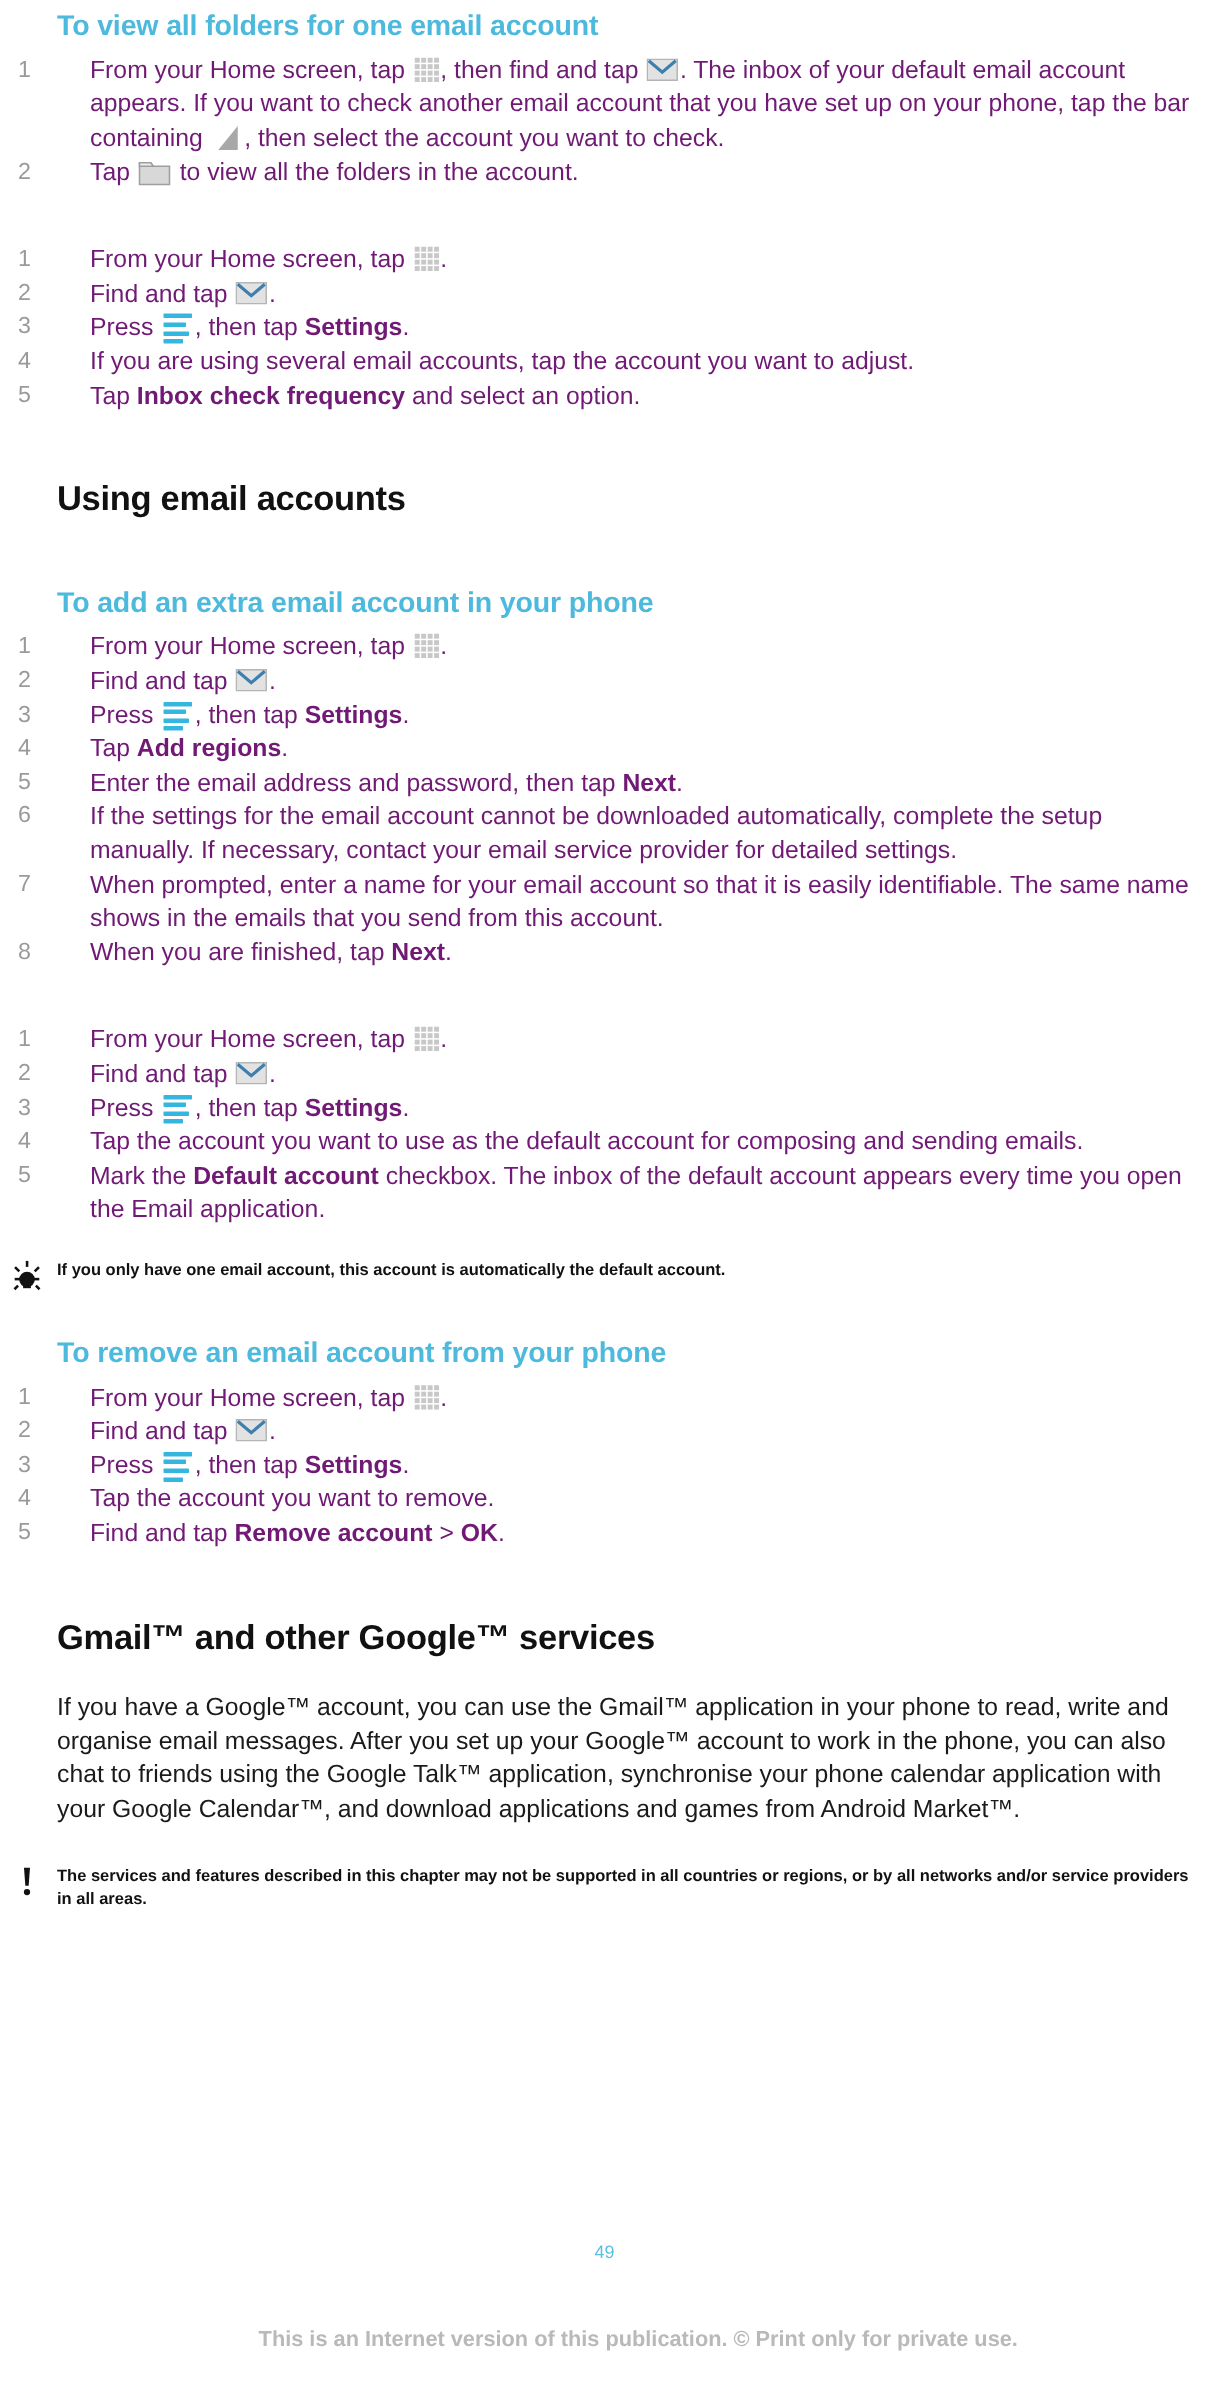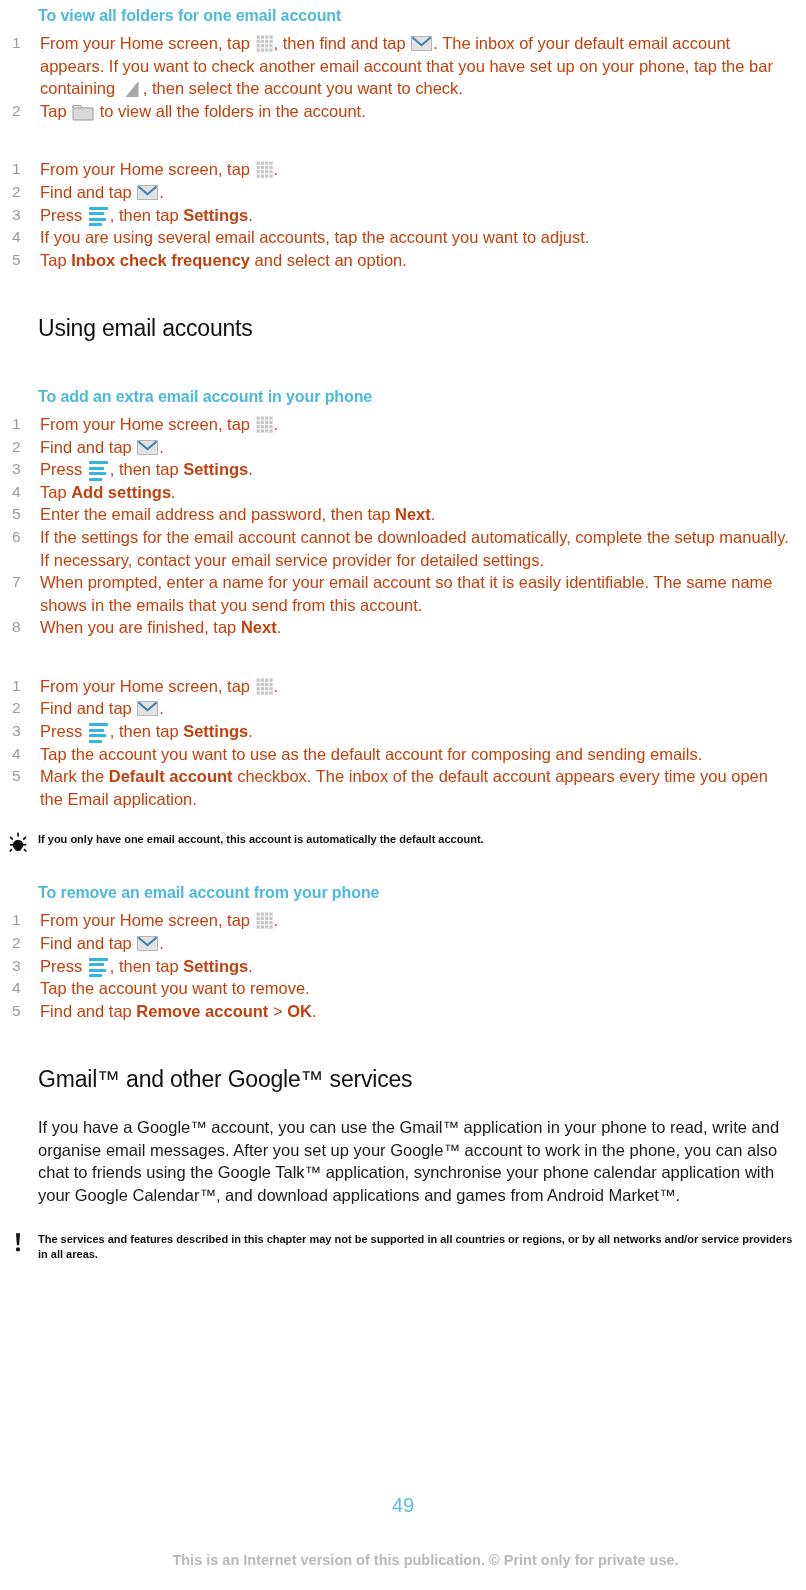--- a/index.html
+++ b/index.html
@@ -17,51 +17,51 @@
   .page {
     position: relative;
     width: 806px;
     height: 1590px;
     padding: 0;
   }
 
   
   .h-sub {
     color: #4cb9dd;
-    font-size: 16px;
+    font-size: 19px;
     font-weight: bold;
     line-height: 1.25;
     margin: 0 0 6px 38px;
     letter-spacing: -0.1px;
   }
   .h-main {
     color: #111111;
     font-size: 23px;
-    font-weight: normal;
+    font-weight: bold;
     line-height: 1.2;
     margin: 0 0 0 38px;
     letter-spacing: -0.2px;
   }
 
   
   ol.steps {
     list-style: none;
     margin: 0;
     padding: 0;
     counter-reset: stepctr;
   }
   ol.steps > li {
     counter-increment: stepctr;
     position: relative;
-    padding-left: 40px;
+    padding-left: 60px;
     padding-right: 12px;
     margin: 0 0 0 0;
     font-size: 16.5px;
     line-height: 1.37;
-    color: #c2410c;
+    color: #701a75;
   }
   ol.steps > li::before {
     content: counter(stepctr);
     position: absolute;
     left: 12px;
     top: 0;
     width: 16px;
     text-align: left;
     color: #9a9a9a;
     font-size: 15.5px;
@@ -161,21 +161,21 @@
   .sp-36 { height: 36px; }
   .sp-44 { height: 44px; }
 
   
   .page-number {
     position: absolute;
     left: 0; right: 0;
     top: 1494px;
     text-align: center;
     color: #5bc0e0;
-    font-size: 20px;
+    font-size: 12px;
   }
   .footer-note {
     position: absolute;
     left: 0; right: 0;
     top: 1552px;
     text-align: center;
     color: #b9b9b9;
     font-size: 14.5px;
     font-weight: bold;
     padding-left: 45px;
@@ -272,21 +272,21 @@
               <rect x="0.50" y="13.40" width="3.3" height="3.3" fill="#c8c8c8"></rect>
               <rect x="4.80" y="13.40" width="3.3" height="3.3" fill="#c8c8c8"></rect>
               <rect x="9.10" y="13.40" width="3.3" height="3.3" fill="#c8c8c8"></rect>
               <rect x="13.40" y="13.40" width="3.3" height="3.3" fill="#c8c8c8"></rect>
             </svg></span>.</span></li>
     <li><span>Find and tap <span class="ico ico-env"><svg width="21" height="15" viewBox="0 0 21 15" xmlns="http://www.w3.org/2000/svg">
               <rect x="0.5" y="0.5" width="20" height="14" fill="#e2e2e2" stroke="#b5b5b5" stroke-width="1"></rect>
               <path d="M1.5 1.5 L10.5 9.2 L19.5 1.5" fill="none" stroke="#3f7fae" stroke-width="2.1"></path>
             </svg></span>.</span></li>
     <li><span>Press <span class="ico ico-menu"><i class="b1"></i><i class="b2"></i><i class="b3"></i><i class="b4"></i></span>, then tap <b>Settings</b>.</span></li>
-    <li><span>Tap <b>Add settings</b>.</span></li>
+    <li><span>Tap <b>Add regions</b>.</span></li>
     <li><span>Enter the email address and password, then tap <b>Next</b>.</span></li>
     <li><span>If the settings for the email account cannot be downloaded automatically, complete the setup manually. If necessary, contact your email service provider for detailed settings.</span></li>
     <li><span>When prompted, enter a name for your email account so that it is easily identifiable. The same name shows in the emails that you send from this account.</span></li>
     <li><span>When you are finished, tap <b>Next</b>.</span></li>
   </ol>
 
   <div class="sp-36"></div>
 
   <ol class="steps">
     <li><span>From your Home screen, tap <span class="ico ico-grid"><svg width="17" height="17" viewBox="0 0 17 17">

